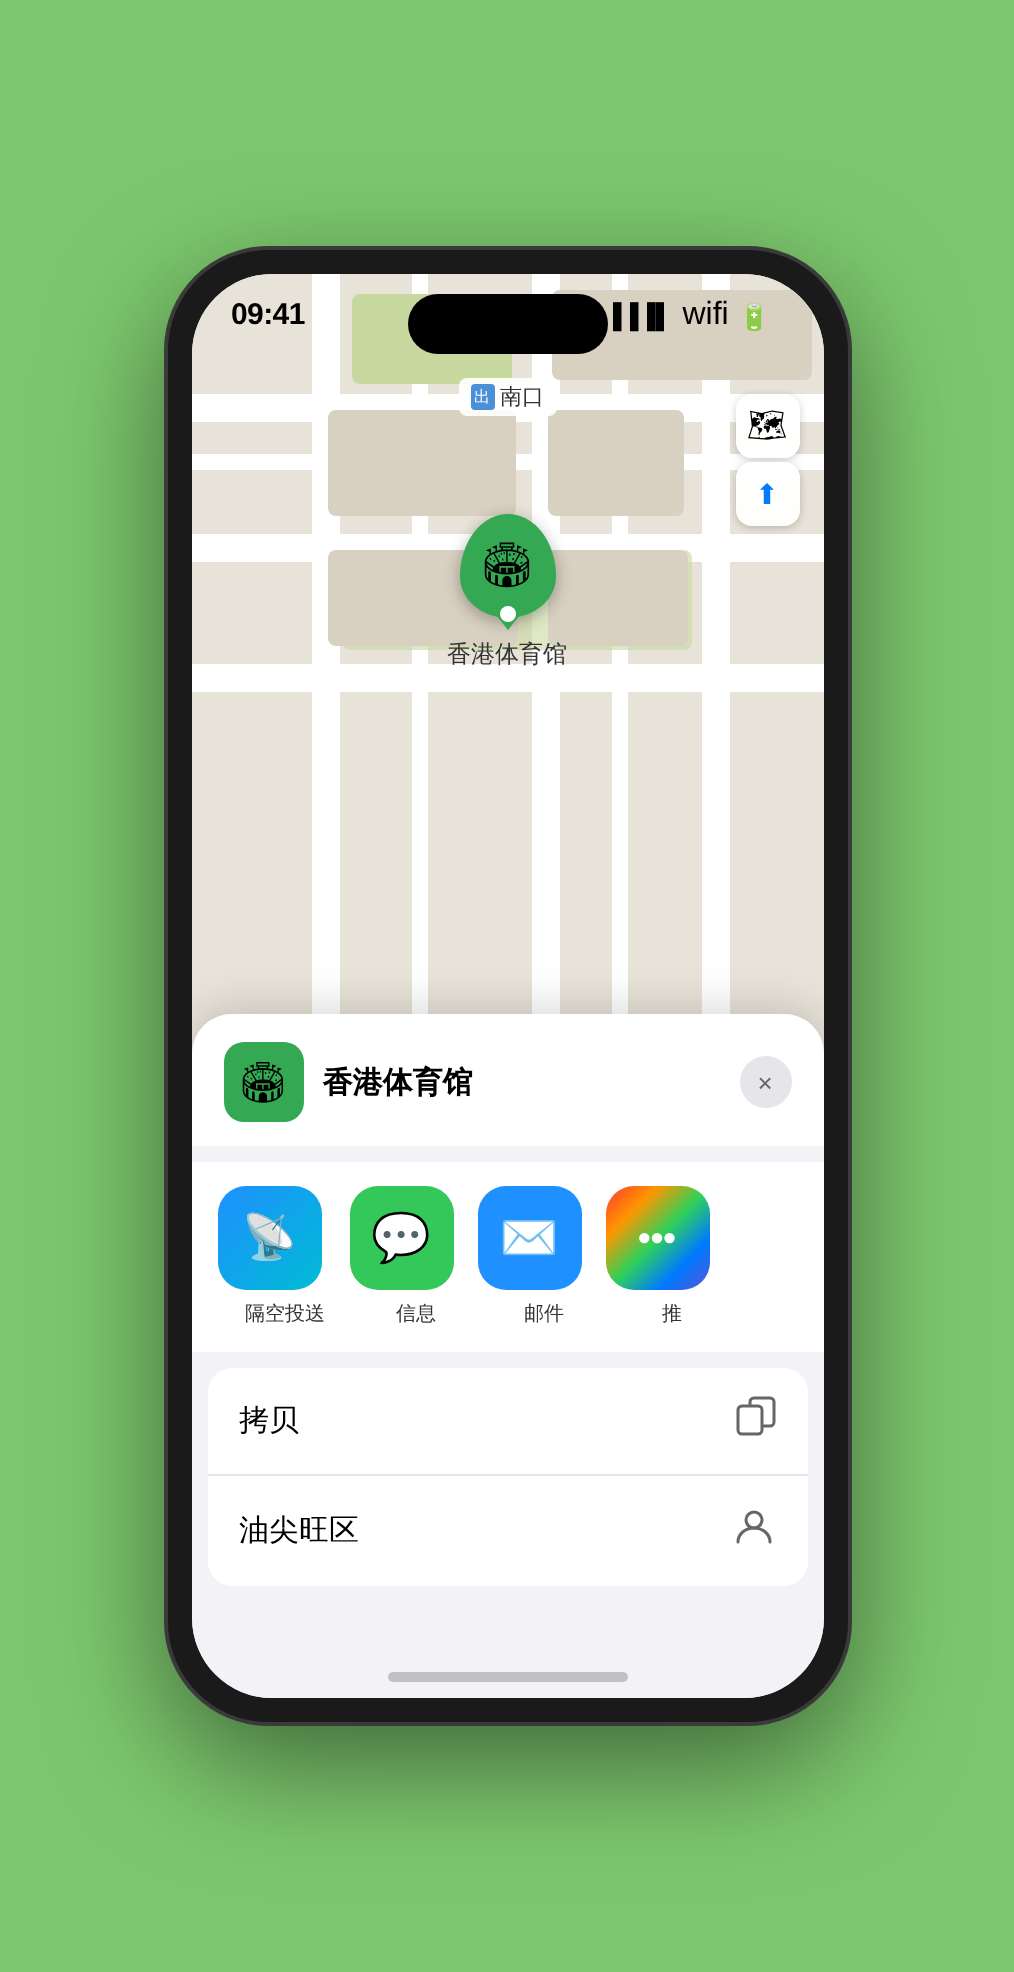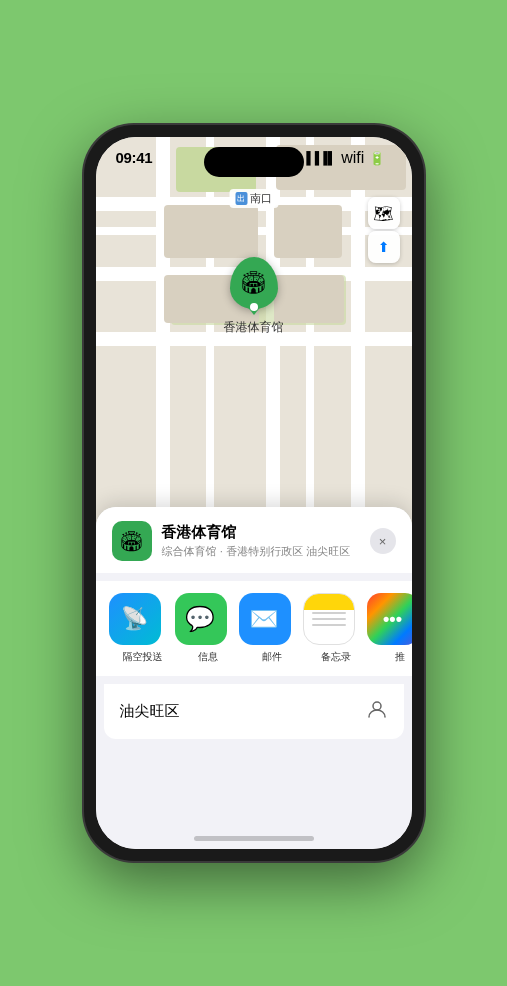--- a/index.html
+++ b/index.html
@@ -426,21 +426,20 @@
     </div>
 
     <div class="bottom-sheet">
 
       <div class="location-header">
         <div class="location-icon">
           <span>🏟</span>
         </div>
         <div class="location-info">
           <div class="location-name">香港体育馆</div>
-          <div class="location-sub">综合体育馆 · 香港特别行政区 油尖旺区</div>
         </div>
         <div class="close-btn">
           <span>×</span>
         </div>
       </div>
 
       <div class="share-row">
 
         <div class="share-item">
           <div class="share-icon airdrop">
@@ -456,43 +455,41 @@
           <span class="share-label">信息</span>
         </div>
 
         <div class="share-item">
           <div class="share-icon mail">
             <span style="font-size:24px;">✉️</span>
           </div>
           <span class="share-label">邮件</span>
         </div>
 
-        <div class="share-item">
-          <div class="share-icon notes notes-selected-border">
-            <div class="notes-top"></div>
-            <div class="notes-lines">
-              <div class="notes-line"></div>
-              <div class="notes-line"></div>
-              <div class="notes-line"></div>
-            </div>
-          </div>
-          <span class="share-label">备忘录</span>
-        </div>
 
         <div class="share-item">
           <div class="share-icon" style="background:linear-gradient(135deg,#ff3b30,#ff9500,#30d158,#007aff,#5856d6);width:52px;height:52px;border-radius:14px;display:flex;align-items:center;justify-content:center;">
             <span style="font-size:18px;color:#fff;font-weight:700;">•••</span>
           </div>
           <span class="share-label">推</span>
         </div>
 
       </div>
 
       <div class="action-list">
 
+        <div class="action-row" style="margin:0 8px;border-radius:12px 12px 0 0;">
+          <span class="action-text">拷贝</span>
+          <span class="action-icon">
+            <svg width="20" height="20" viewBox="0 0 20 20" fill="none">
+              <rect x="7" y="1" width="12" height="14" rx="2" stroke="#666" stroke-width="1.5"></rect>
+              <rect x="1" y="5" width="12" height="14" rx="2" fill="white" stroke="#666" stroke-width="1.5"></rect>
+            </svg>
+          </span>
+        </div>
 
         <div class="action-row" style="margin:0 8px;">
           <span class="action-text">油尖旺区</span>
           <span class="action-icon">
             <svg width="22" height="22" viewBox="0 0 22 22" fill="none">
               <circle cx="11" cy="8" r="4" stroke="#666" stroke-width="1.5"></circle>
               <path d="M3 19c0-4 3.6-7 8-7s8 3 8 7" stroke="#666" stroke-width="1.5" stroke-linecap="round"></path>
             </svg>
           </span>
         </div>

